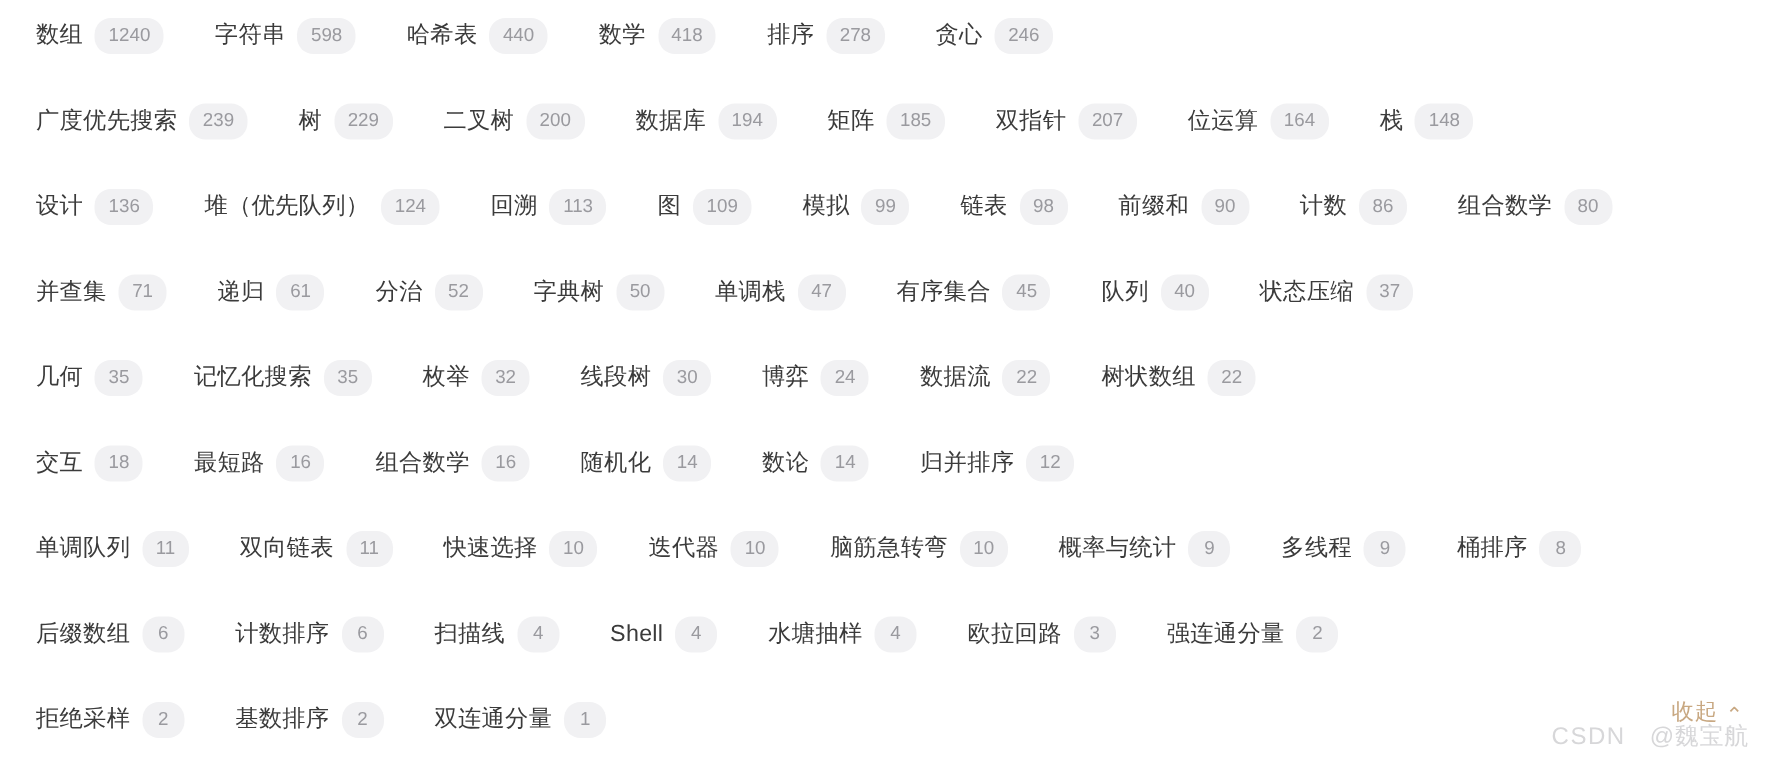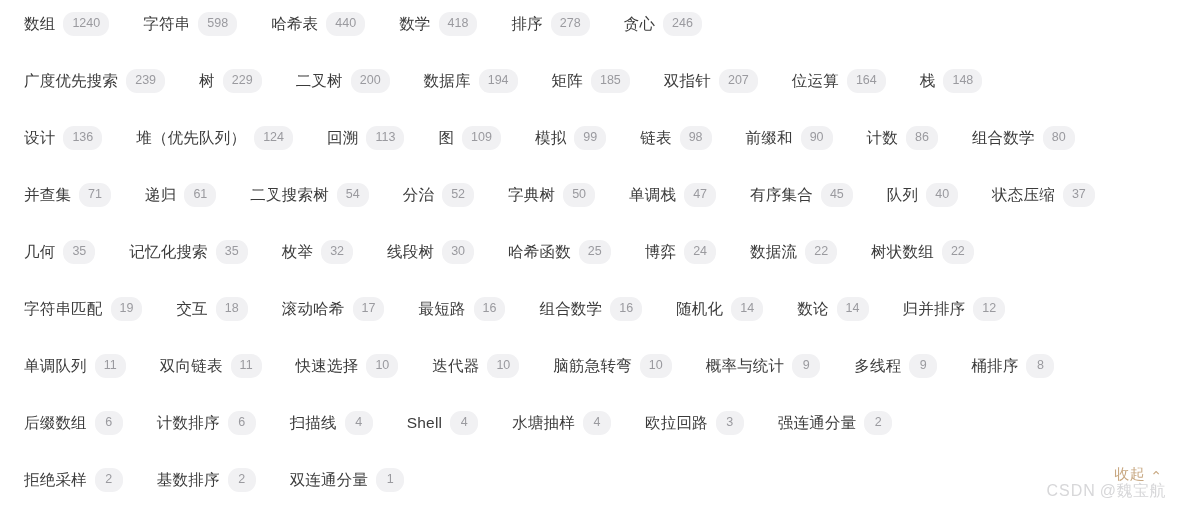--- a/index.html
+++ b/index.html
@@ -94,21 +94,21 @@
     bottom: 4px;
     font-size: 16px;
     color: #d7d7d9;
     letter-spacing: 0.5px;
     white-space: nowrap;
     z-index: 2;
     pointer-events: none;
     font-family: "Liberation Sans", "DejaVu Sans", sans-serif;
   }
   .watermark .wm-brand { letter-spacing: 1px; }
-  .watermark .wm-user { margin-left: 4px; }
+  .watermark .wm-user { margin-left: 16px; }
 </style>
 </head>
 <body>
 
 <div class="tag-panel">
 
   <div class="tag-rows" id="tag-rows">
       <div class="tag-row">
         <div class="tag-item">
           <span class="tag-label">数组</span>
@@ -210,24 +210,20 @@
       <div class="tag-row">
         <div class="tag-item">
           <span class="tag-label">并查集</span>
           <span class="tag-count">71</span>
         </div>
         <div class="tag-item">
           <span class="tag-label">递归</span>
           <span class="tag-count">61</span>
         </div>
         <div class="tag-item">
-          <span class="tag-label">二叉搜索树</span>
-          <span class="tag-count">54</span>
-        </div>
-        <div class="tag-item">
           <span class="tag-label">分治</span>
           <span class="tag-count">52</span>
         </div>
         <div class="tag-item">
           <span class="tag-label">字典树</span>
           <span class="tag-count">50</span>
         </div>
         <div class="tag-item">
           <span class="tag-label">单调栈</span>
           <span class="tag-count">47</span>
@@ -256,48 +252,36 @@
         </div>
         <div class="tag-item">
           <span class="tag-label">枚举</span>
           <span class="tag-count">32</span>
         </div>
         <div class="tag-item">
           <span class="tag-label">线段树</span>
           <span class="tag-count">30</span>
         </div>
         <div class="tag-item">
-          <span class="tag-label">哈希函数</span>
-          <span class="tag-count">25</span>
-        </div>
-        <div class="tag-item">
           <span class="tag-label">博弈</span>
           <span class="tag-count">24</span>
         </div>
         <div class="tag-item">
           <span class="tag-label">数据流</span>
           <span class="tag-count">22</span>
         </div>
         <div class="tag-item">
           <span class="tag-label">树状数组</span>
           <span class="tag-count">22</span>
         </div>
       </div>
       <div class="tag-row">
         <div class="tag-item">
-          <span class="tag-label">字符串匹配</span>
-          <span class="tag-count">19</span>
-        </div>
-        <div class="tag-item">
           <span class="tag-label">交互</span>
           <span class="tag-count">18</span>
-        </div>
-        <div class="tag-item">
-          <span class="tag-label">滚动哈希</span>
-          <span class="tag-count">17</span>
         </div>
         <div class="tag-item">
           <span class="tag-label">最短路</span>
           <span class="tag-count">16</span>
         </div>
         <div class="tag-item">
           <span class="tag-label">组合数学</span>
           <span class="tag-count">16</span>
         </div>
         <div class="tag-item">

